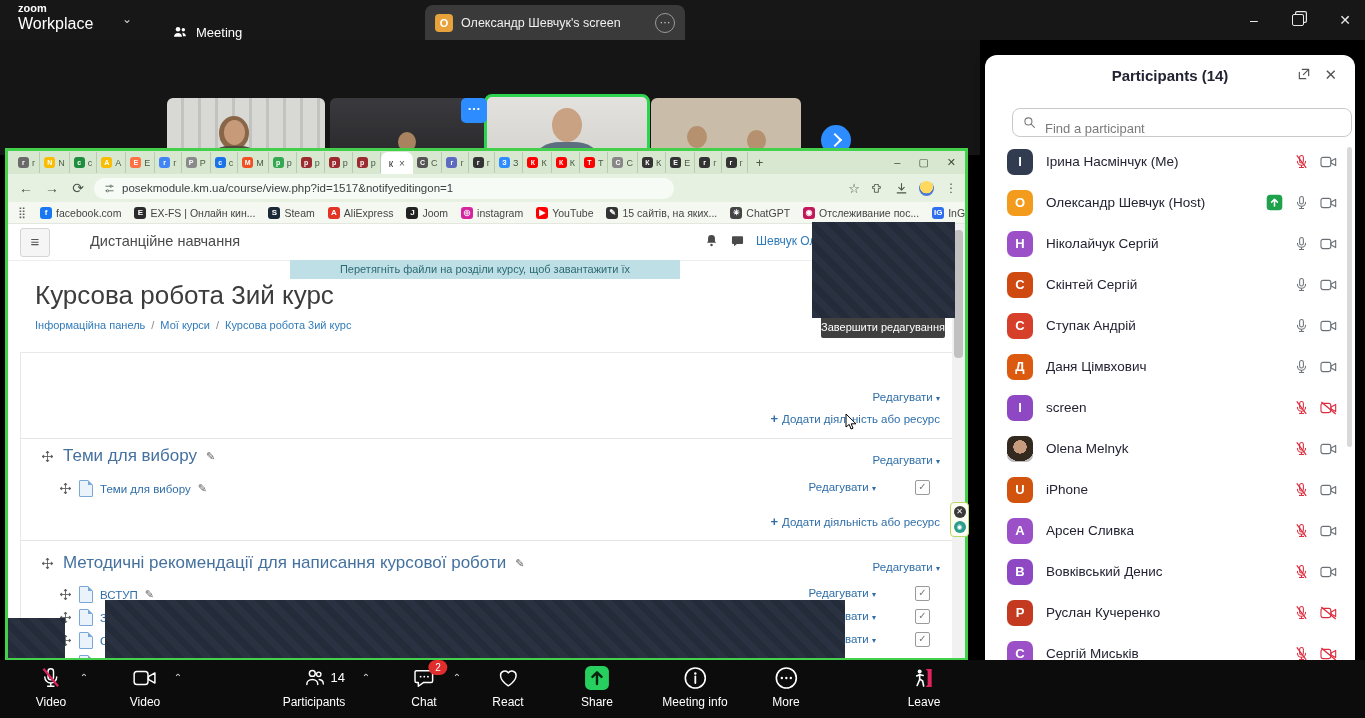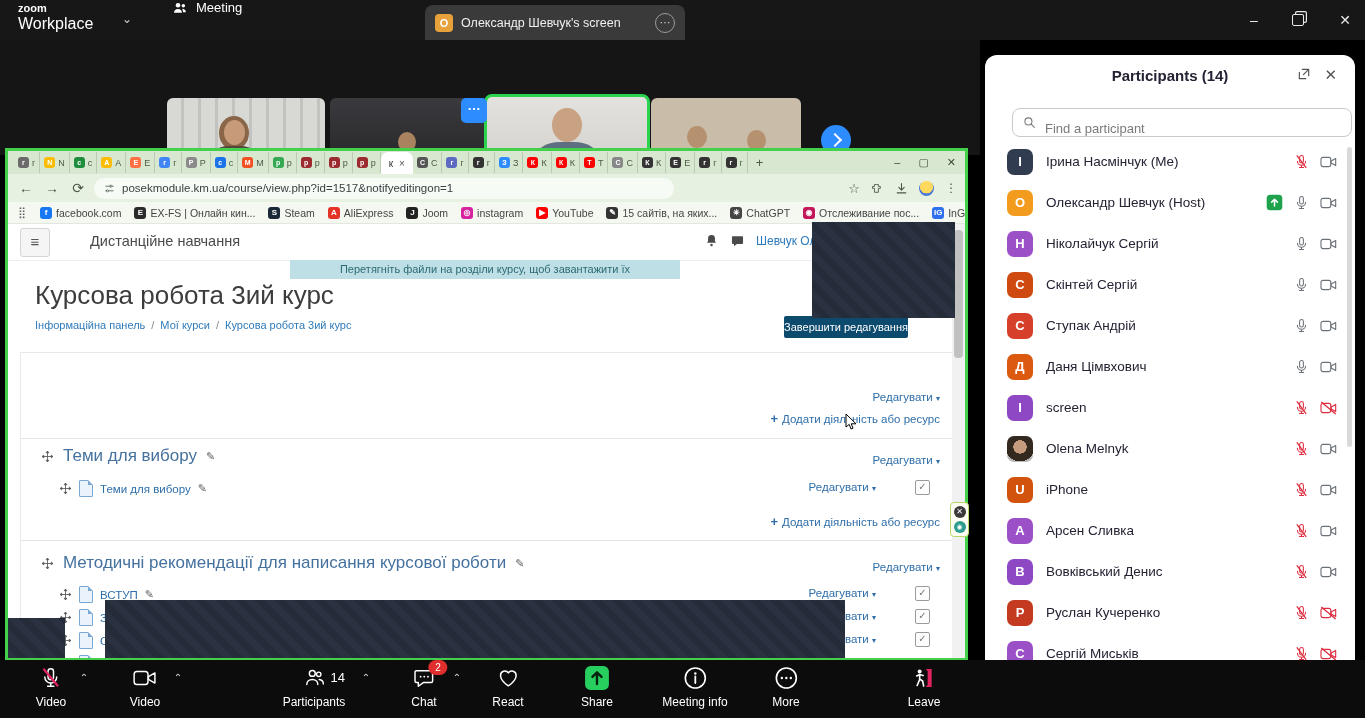--- a/index.html
+++ b/index.html
@@ -4,21 +4,21 @@
 <style>
   html,body{margin:0;padding:0;}
   body{width:1365px;height:718px;position:relative;overflow:hidden;background:#000;
        font-family:"Liberation Sans",sans-serif;-webkit-font-smoothing:antialiased;}
   
   #titlebar{position:absolute;left:0;top:0;width:1365px;height:40px;background:#171717;color:#fff;}
   #zoom-logo{position:absolute;left:18px;top:3px;line-height:1;}
   #zoom-logo .l1{font-size:11px;font-weight:bold;}
   #zoom-logo .l2{font-size:16px;margin-top:2px;}
   #logo-chevron{position:absolute;left:122px;top:12px;color:#cfcfcf;font-size:12px;}
-  #meeting-tab{position:absolute;left:172px;top:0;height:40px;display:flex;align-items:flex-start;gap:8px;font-size:13px;color:#fff;}
+  #meeting-tab{position:absolute;left:172px;top:0;height:40px;display:flex;align-items:flex-end;gap:8px;font-size:13px;color:#fff;}
   #screen-tab{position:absolute;left:425px;top:5px;width:240px;height:35px;background:#3a3a3a;border-radius:8px 8px 0 0;display:flex;align-items:center;padding:0 10px;gap:8px;}
   #screen-tab .sq{width:18px;height:18px;border-radius:4px;background:#e8a23c;color:#fff;font-size:11px;font-weight:bold;display:flex;align-items:center;justify-content:center;}
   #screen-tab .lbl{font-size:12.5px;color:#f0f0f0;white-space:nowrap;}
   #screen-tab .dots{margin-left:auto;width:18px;height:18px;border:1.4px solid #9a9a9a;border-radius:50%;color:#cfcfcf;font-size:11px;line-height:16px;text-align:center;}
   #signin-pill{position:absolute;left:1043px;top:6px;width:176px;height:28px;background:#2d2d2d;border-radius:7px;display:flex;align-items:center;justify-content:space-evenly;font-size:13px;color:#f0f0f0;}
   .winbtn{position:absolute;top:0;width:34px;height:40px;color:#e8e8e8;font-size:14px;display:flex;align-items:center;justify-content:center;}
   #restore-box{width:10px;height:10px;border:1.2px solid #e8e8e8;border-radius:2px;box-shadow:3px -3px 0 -1.2px #171717,3px -3px 0 0 #e8e8e8;}
   
   #filmstrip{position:absolute;left:0;top:40px;width:980px;height:115px;background:#151515;}
   .tile{position:absolute;border-radius:6px;overflow:hidden;background:#333;}
@@ -57,21 +57,21 @@
   #m-navbar{position:absolute;left:0;top:0;width:957px;height:36px;background:#fff;border-bottom:1px solid #eee;}
   #hamburger{position:absolute;left:12px;top:4px;width:28px;height:27px;background:#f5f5f5;border:1px solid #d5d5d5;border-radius:3px;color:#555;font-size:15px;text-align:center;line-height:25px;}
   #site-title{position:absolute;left:82px;top:9px;font-size:14.5px;color:#4a4a4a;}
   #m-bell{position:absolute;left:696px;top:9px;}
   #m-bubble{position:absolute;left:722px;top:10px;}
   #m-user{position:absolute;left:748px;top:10px;font-size:12px;color:#2f7ab9;white-space:nowrap;}
   #drop-banner{position:absolute;left:282px;top:36px;width:390px;height:19px;background:#bfdfe7;color:#2c6a72;font-size:11px;text-align:center;line-height:19px;}
   #course-title{position:absolute;left:27px;top:56px;font-size:26px;font-weight:300;color:#3c3c3c;}
   #breadcrumb{position:absolute;left:27px;top:95px;font-size:11px;color:#888;display:flex;gap:6px;}
   #breadcrumb a{color:#2f7ab9;text-decoration:none;}
-  #finish-editing{position:absolute;left:776px;top:92px;width:124px;height:22px;background:#0c4a6e;color:#fff;font-size:11px;text-align:center;line-height:22px;border-radius:2px;}
+  #finish-editing{position:absolute;left:813px;top:92px;width:124px;height:22px;background:#404040;color:#fff;font-size:11px;text-align:center;line-height:22px;border-radius:2px;}
   #course-card{position:absolute;left:12px;top:128px;width:933px;height:306px;border:1px solid #e8e8e8;background:#fff;overflow:hidden;}
   .r-edit{position:absolute;font-size:11.5px;color:#2f6ea8;white-space:nowrap;}
   .r-edit .car{font-size:8px;}
   .r-add{position:absolute;font-size:11.5px;color:#2f6ea8;white-space:nowrap;}
   .r-add b{font-size:13px;margin-right:4px;}
   .sec-title{position:absolute;font-size:17px;color:#45719f;display:flex;align-items:center;gap:9px;white-space:nowrap;}
   .pencil{font-size:11px;color:#666;}
   .divider{position:absolute;left:0;width:100%;border-top:1px solid #e5e5e5;}
   .item-row{position:absolute;display:flex;align-items:center;gap:7px;font-size:11.5px;color:#2f6ea8;white-space:nowrap;}
   .docic{width:12px;height:15px;background:#eaf2fb;border:1px solid #7aa7d4;border-radius:1px;position:relative;}

